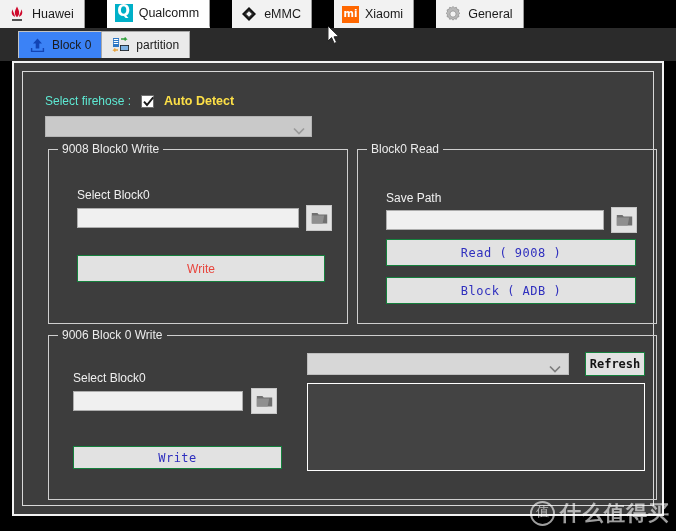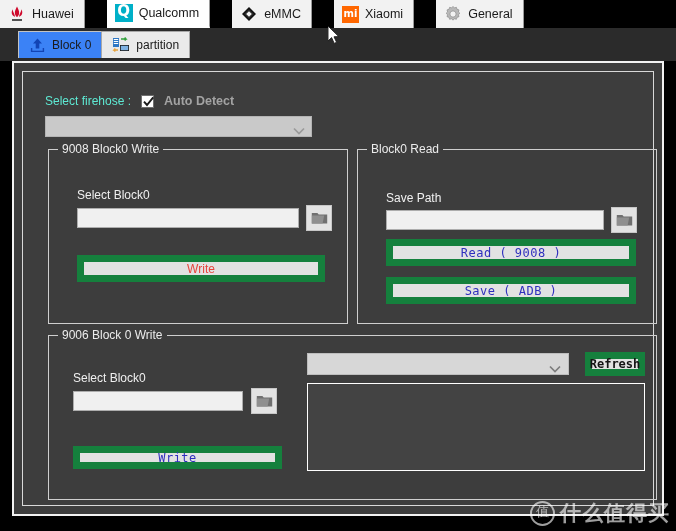--- a/index.html
+++ b/index.html
@@ -176,21 +176,21 @@
   .chk {
     width: 13px; height: 13px;
     background: #ffffff;
     border: 1px solid #6f6f6f;
     position: relative;
     box-sizing: border-box;
     cursor: pointer;
   }
   .chk svg { position: absolute; left: 0; top: -1px; }
   .lbl-auto {
-    color: #a3a3a3;
+    color: #fde047;
     font-size: 12.5px;
     font-weight: bold;
   }
   .combo-firehose {
     position: absolute;
     left: 22px; top: 44px;
     width: 267px;
     height: 21px;
     background: #c9c9c9;
     border: 1px solid #b4b4b4;
@@ -240,21 +240,21 @@
     border: 1px solid #c7c7c7;
     box-sizing: border-box;
     display: flex;
     align-items: center;
     justify-content: center;
     cursor: pointer;
   }
   .btn {
     position: absolute;
     background: #e2e2e2;
-    border: 7px solid #15803d;
+    border: 1px solid #15803d;
     box-sizing: border-box;
     display: flex;
     align-items: center;
     justify-content: center;
     cursor: pointer;
     font-size: 12px;
   }
   .btn-write-red  { color: #e8443c; font-family: "Liberation Sans", sans-serif; }
   .btn-read-blue  { color: #2f2fbe; font-family: "DejaVu Sans Mono", monospace; font-size: 12px; letter-spacing: .5px; }
   .btn-write-blue { color: #2f2fbe; font-family: "DejaVu Sans Mono", monospace; font-size: 12px; letter-spacing: .5px; }
@@ -449,21 +449,21 @@
             <path d="M0.8 2 h5.6 l1.3 1.6 H16.2 V12.6 H0.8 Z" fill="#707070"></path>
             <path d="M0.8 4.6 h12.4 l-1.6 8 H0.8 Z" fill="#8f8f8f"></path>
           </svg>
         </div>
 
         <div class="btn btn-read-blue" style="left:28px; top:89px; width:250px; height:27px;">
           <span>Read ( 9008 )</span>
         </div>
 
         <div class="btn btn-read-blue" style="left:28px; top:127px; width:250px; height:27px;">
-          <span>Save ( ADB )</span>
+          <span>Block ( ADB )</span>
         </div>
       </div>
 
       <div class="group" id="grp-9006">
         <span class="legend">9006 Block 0 Write</span>
 
         <span class="field-label" style="left:24px; top:35px;">Select Block0</span>
 
         <div class="txtbox" style="left:24px; top:55px; width:170px; height:20px;">
           <span style="position:absolute;left:4px;top:2px;font-size:12px;color:#202020;"></span>

